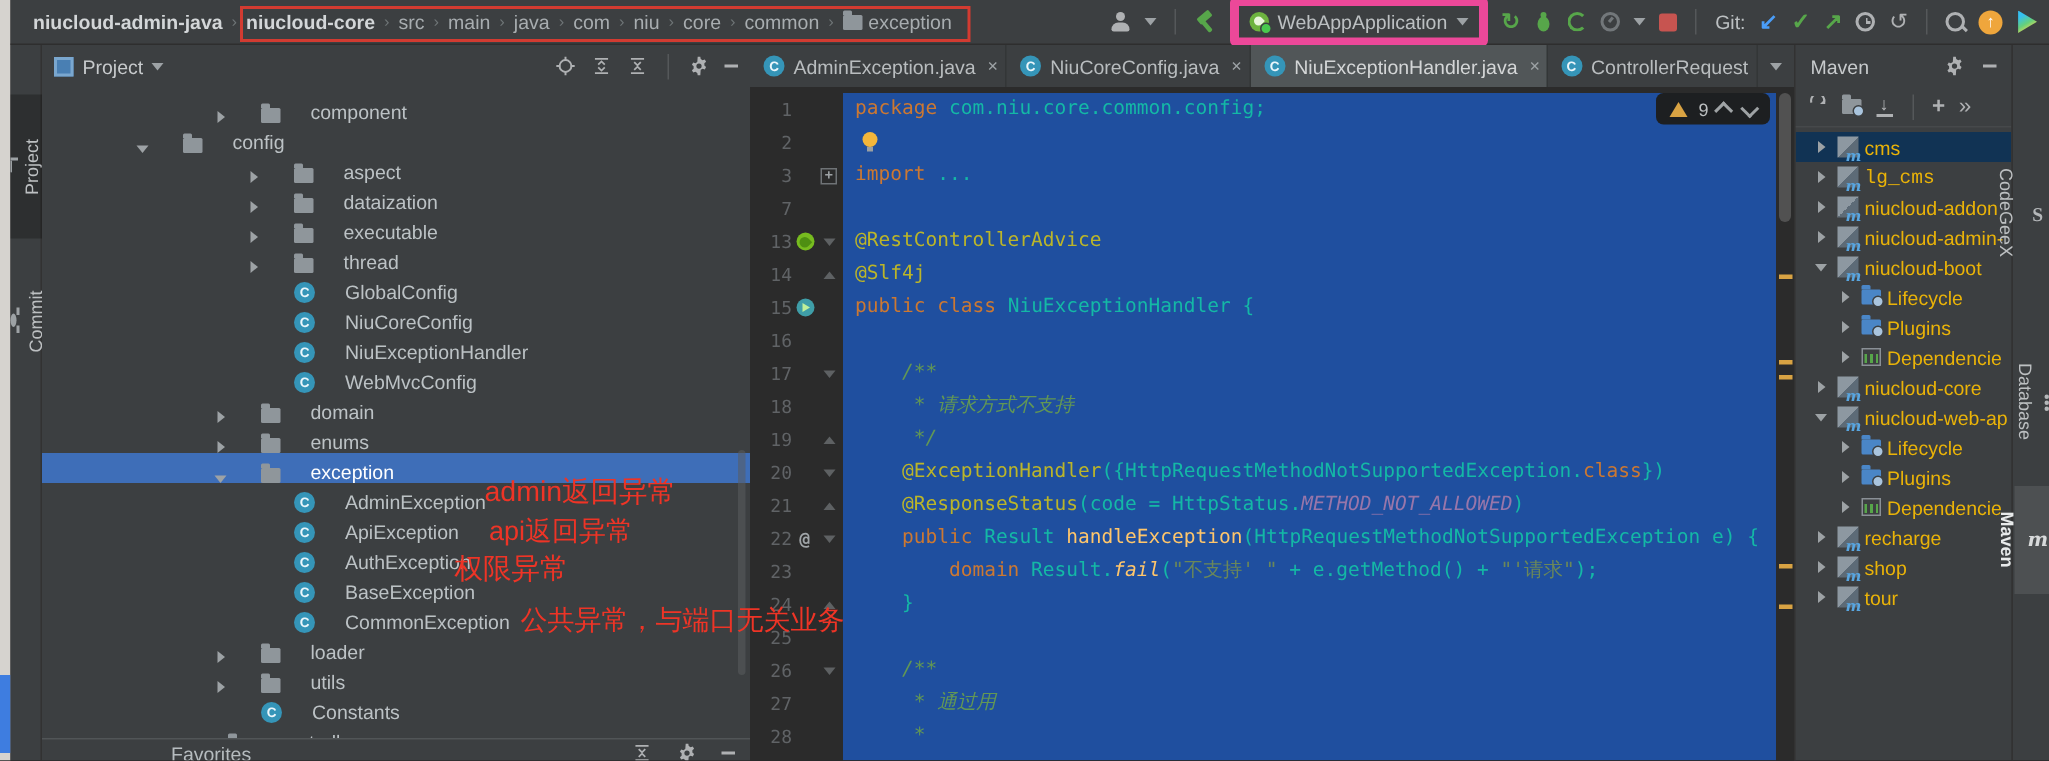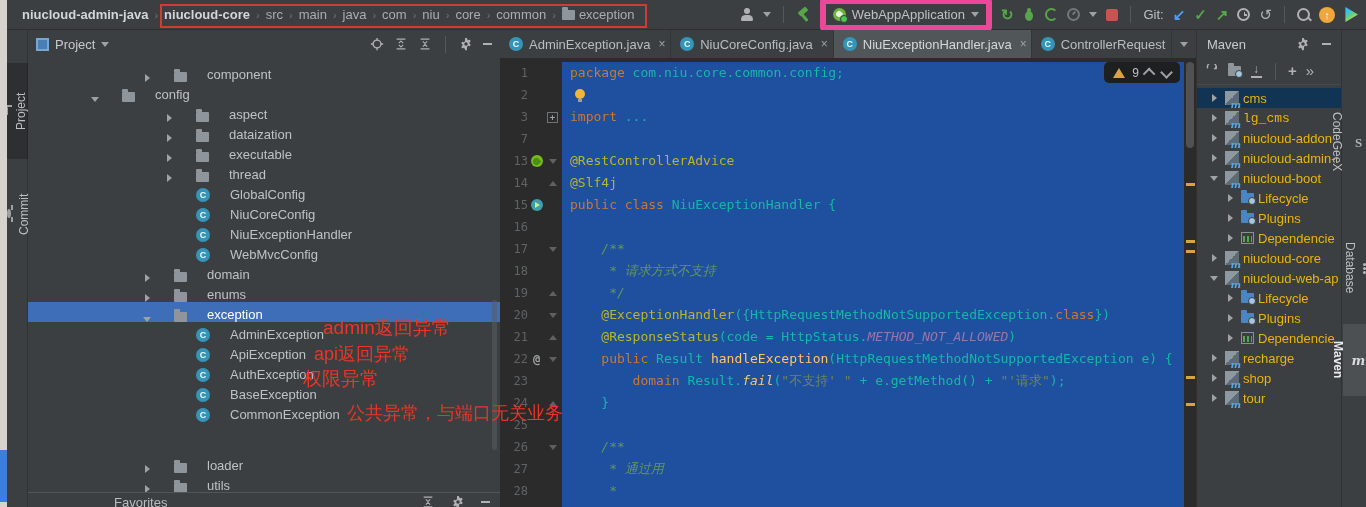--- a/index.html
+++ b/index.html
@@ -146,21 +146,21 @@
   #rtab-database{top:188px;height:100px}
   #rtab-maven{top:294px;height:72px;background:rgba(255,255,255,.09);color:#e8eaeb;font-weight:bold}
   .s-ic{font:bold 13px "Liberation Serif",serif;color:#b4b7b9}
   .db-ic{width:10px;height:3px;border-radius:2px;background:#b4b7b9;box-shadow:0 4px 0 #b4b7b9,0 8px 0 #b4b7b9;margin-bottom:8px}
   .m-ic{font:italic bold 13px "DejaVu Serif",serif;color:#d8dadb}
   .upr{text-orientation:upright}
   
   .ann-txt{position:absolute;color:#ee3426;font-size:19px;z-index:60;white-space:nowrap;font-family:"Liberation Sans",sans-serif}
   #ann-rect{position:absolute;left:160px;top:4px;width:487px;height:24px;border:2px solid #d23b31;z-index:60;box-sizing:border-box}
   #ann-0{left:323px;top:315px}
-  #ann-1{left:314px;top:342px;font-size:18px}
+  #ann-1{left:326px;top:342px;font-size:18px}
   #ann-2{left:303px;top:366px}
   #ann-3{left:347px;top:401px;font-size:18px}
 </style>
 </head>
 <body>
 
 <svg width="0" height="0" style="position:absolute">
   <defs>
     <g id="gear-sym">
         <path fill="#afb1b3" fill-rule="evenodd" d="M7 1h2l.3 1.7 1.5.9 1.6-.6 1 1.8-1.3 1.1v1.8l1.3 1.1-1 1.8-1.6-.6-1.5.9L9 15H7l-.3-1.7-1.5-.9-1.6.6-1-1.8 1.3-1.1V8.2L2.6 7.1l1-1.8 1.6.6 1.5-.9zM8 6a2 2 0 100 4 2 2 0 000-4z"></path>
@@ -378,21 +378,21 @@
       <div class="trow" style="padding-left: 134px;">
         <span class="chevc "></span>
         <span class="classc">C</span>
         <span>BaseException</span>
       </div>
       <div class="trow" style="padding-left: 134px;">
         <span class="chevc "></span>
         <span class="classc">C</span>
         <span>CommonException</span>
       </div>
-      <div class="trow" style="padding-left: 112px; margin-top: 31px;">
+      <div class="trow" style="padding-left: 112px;">
         <span class="chevc right"></span>
         <span class="fold-ic"></span>
         <span>loader</span>
       </div>
       <div class="trow" style="padding-left: 112px;">
         <span class="chevc right"></span>
         <span class="fold-ic"></span>
         <span>utils</span>
       </div>
       <div class="trow" style="padding-left: 112px;">

